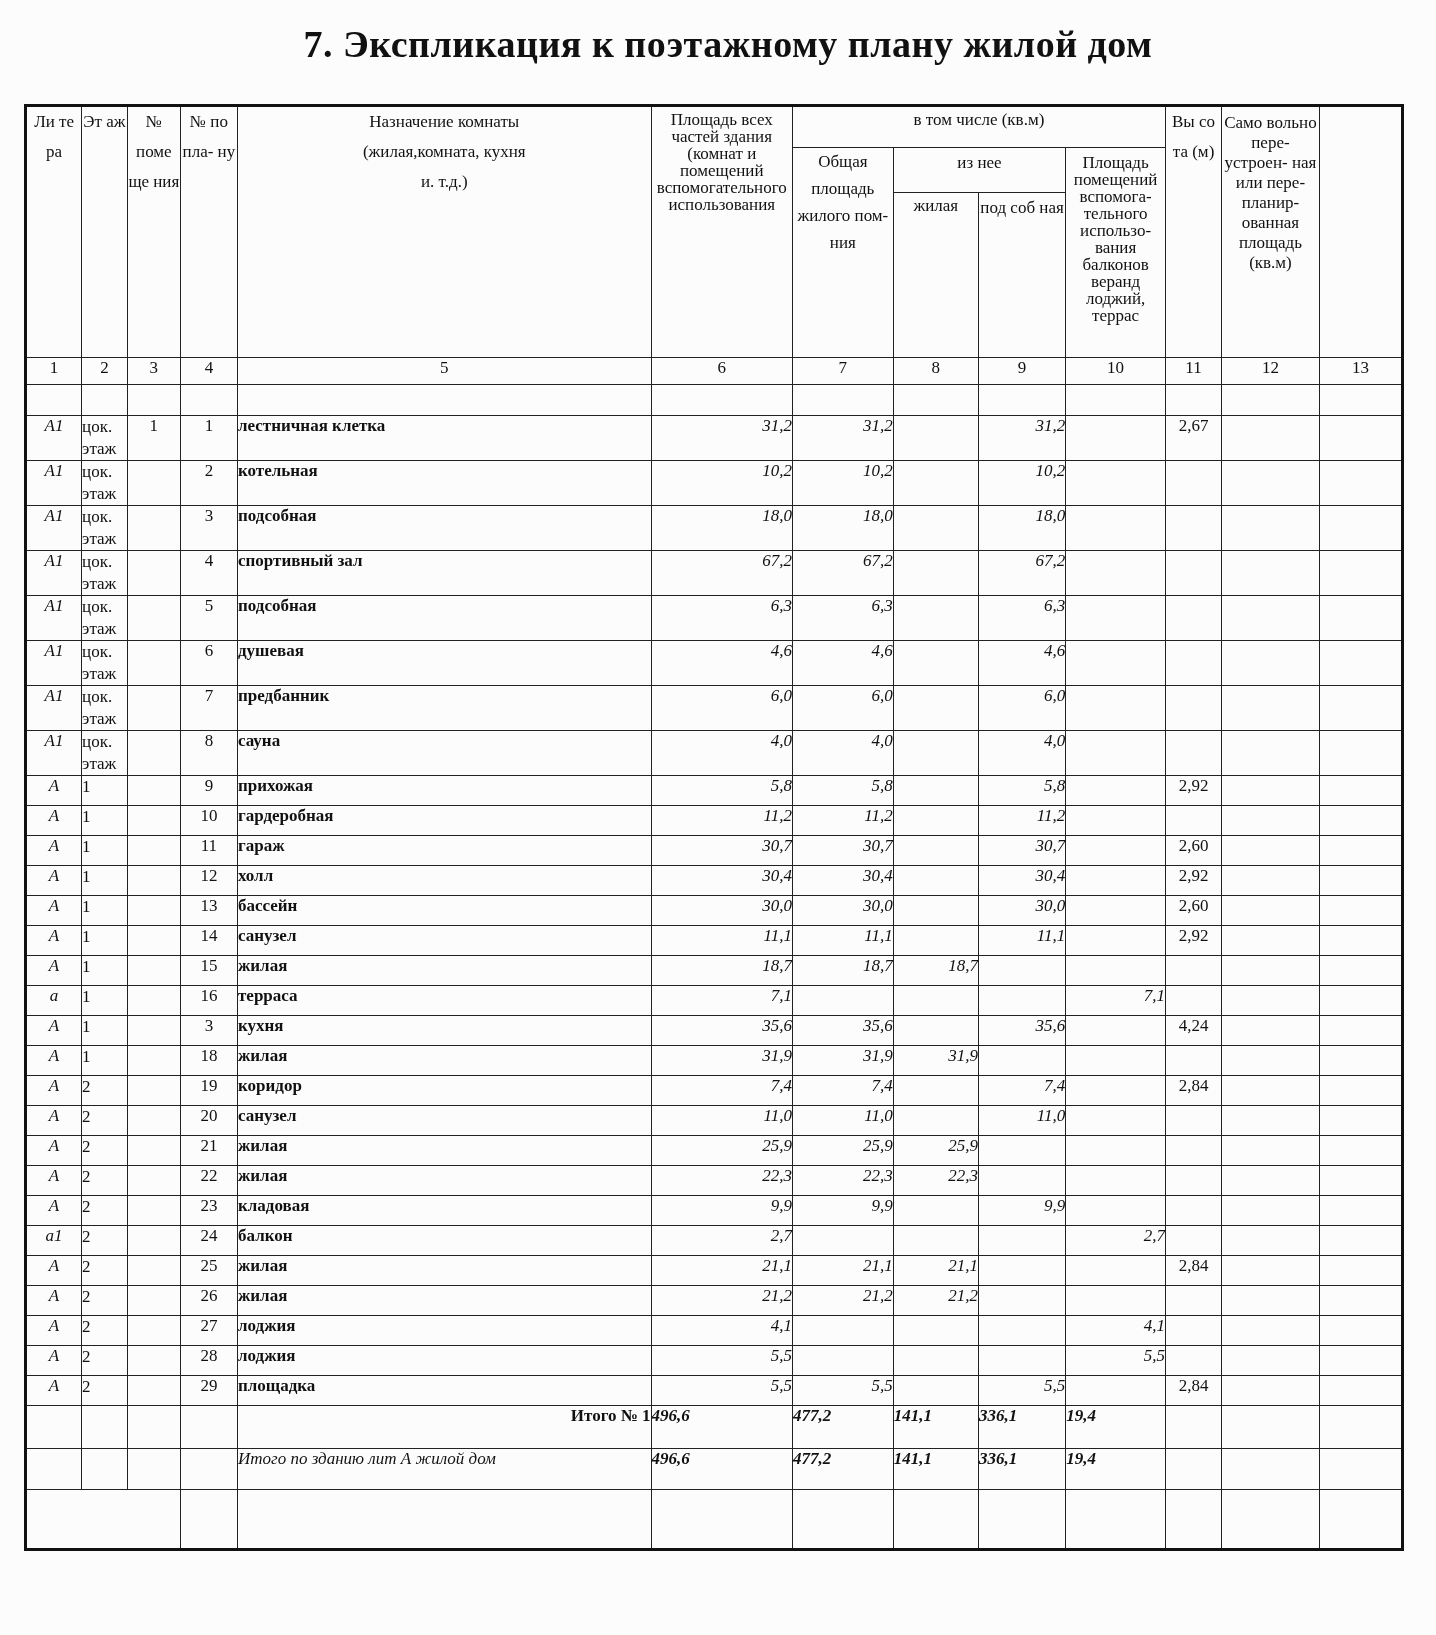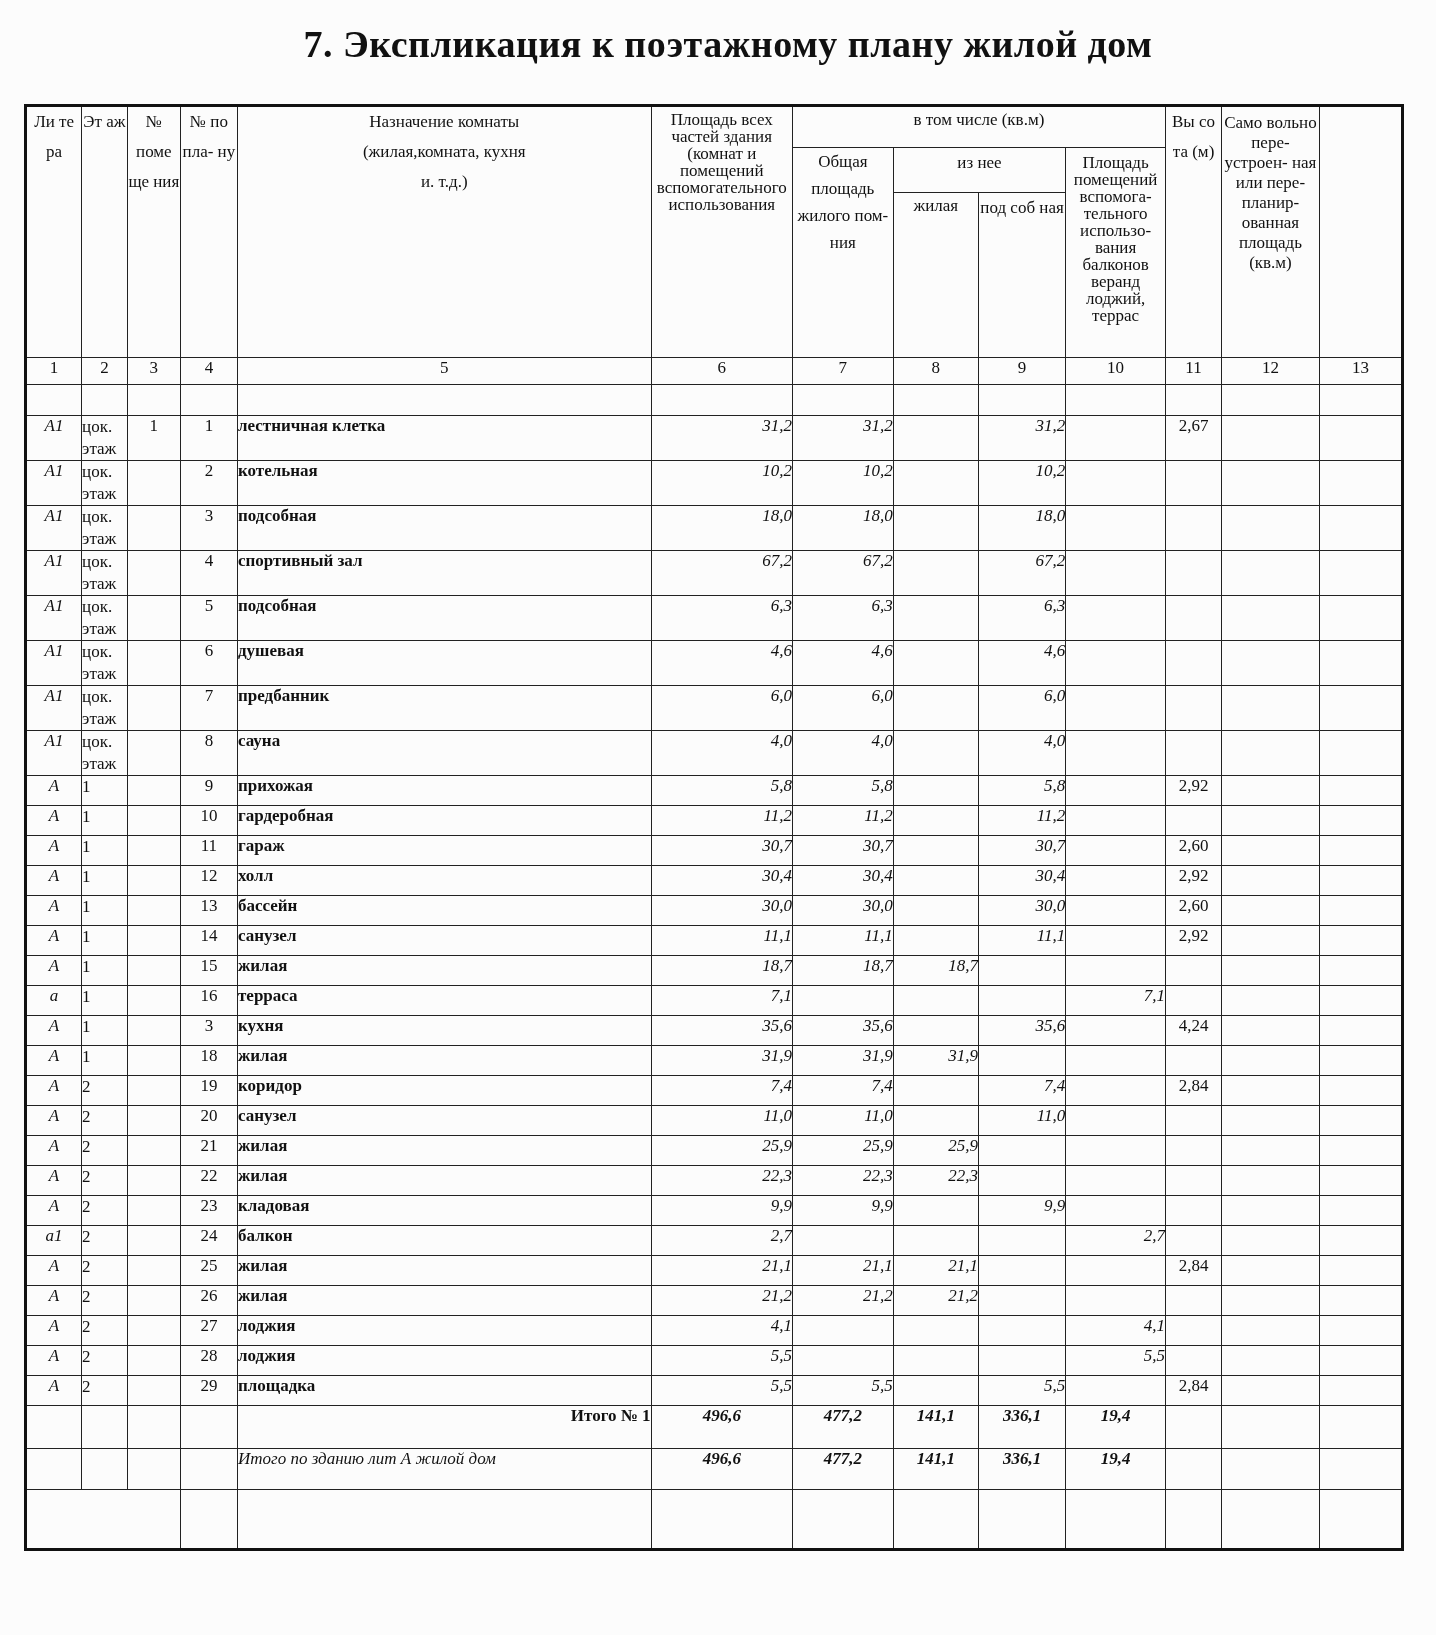--- a/index.html
+++ b/index.html
@@ -12,21 +12,21 @@
   .num td { text-align: center; height: 26px; font-size: 17px; vertical-align: middle; }
   .blank td { height: 30px; }
   tr.r2 td { height: 44px; }
   tr.r1 td { height: 29px; }
   td.lit { font-style: italic; text-align: center; padding-top: 4px; font-size: 17px; }
   td.et { text-align: left; padding-left: 3px; line-height: 22px; font-size: 16px; }
   td.c { text-align: center; padding-top: 4px; }
   td.name { font-weight: bold; padding-left: 12px; padding-top: 4px; }
   td.v { font-style: italic; text-align: right; padding-right: 14px; padding-top: 8px; font-size: 20px; }
   td.h { text-align: center; padding-top: 4px; font-size: 16px; }
-  td.tot { font-style: italic; font-weight: bold; text-align: center; padding-right: 14px; padding-top: 8px; font-size: 20px; }
+  td.tot { font-style: italic; font-weight: bold; text-align: left; padding-right: 14px; padding-top: 8px; font-size: 20px; }
   td.totlabel { font-weight: bold; text-align: right; padding-right: 12px; padding-top: 6px; font-size: 20px; }
   td.totlabel2 { font-style: italic; text-align: left; padding-top: 10px; font-size: 20px; }
   tr.tr1 td { height: 42px; }
   tr.tr2 td { height: 40px; }
   tr.tail td { height: 58px; }
 </style>
 </head>
 <body>
 
 <div class="title">7. Экспликация к поэтажному плану жилой дом</div>

